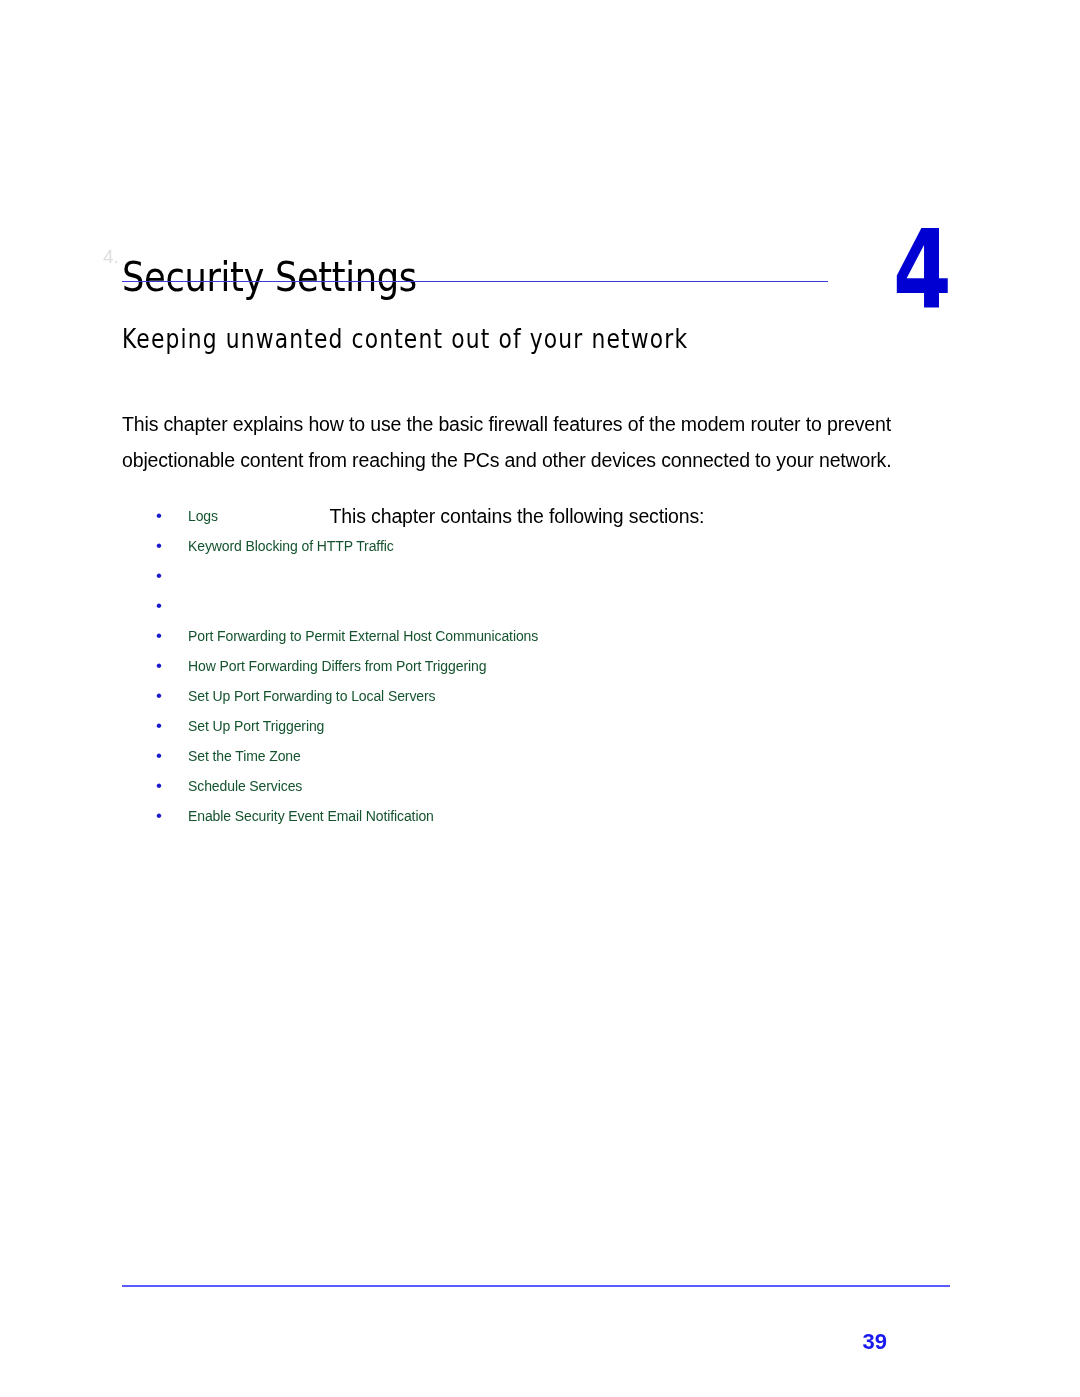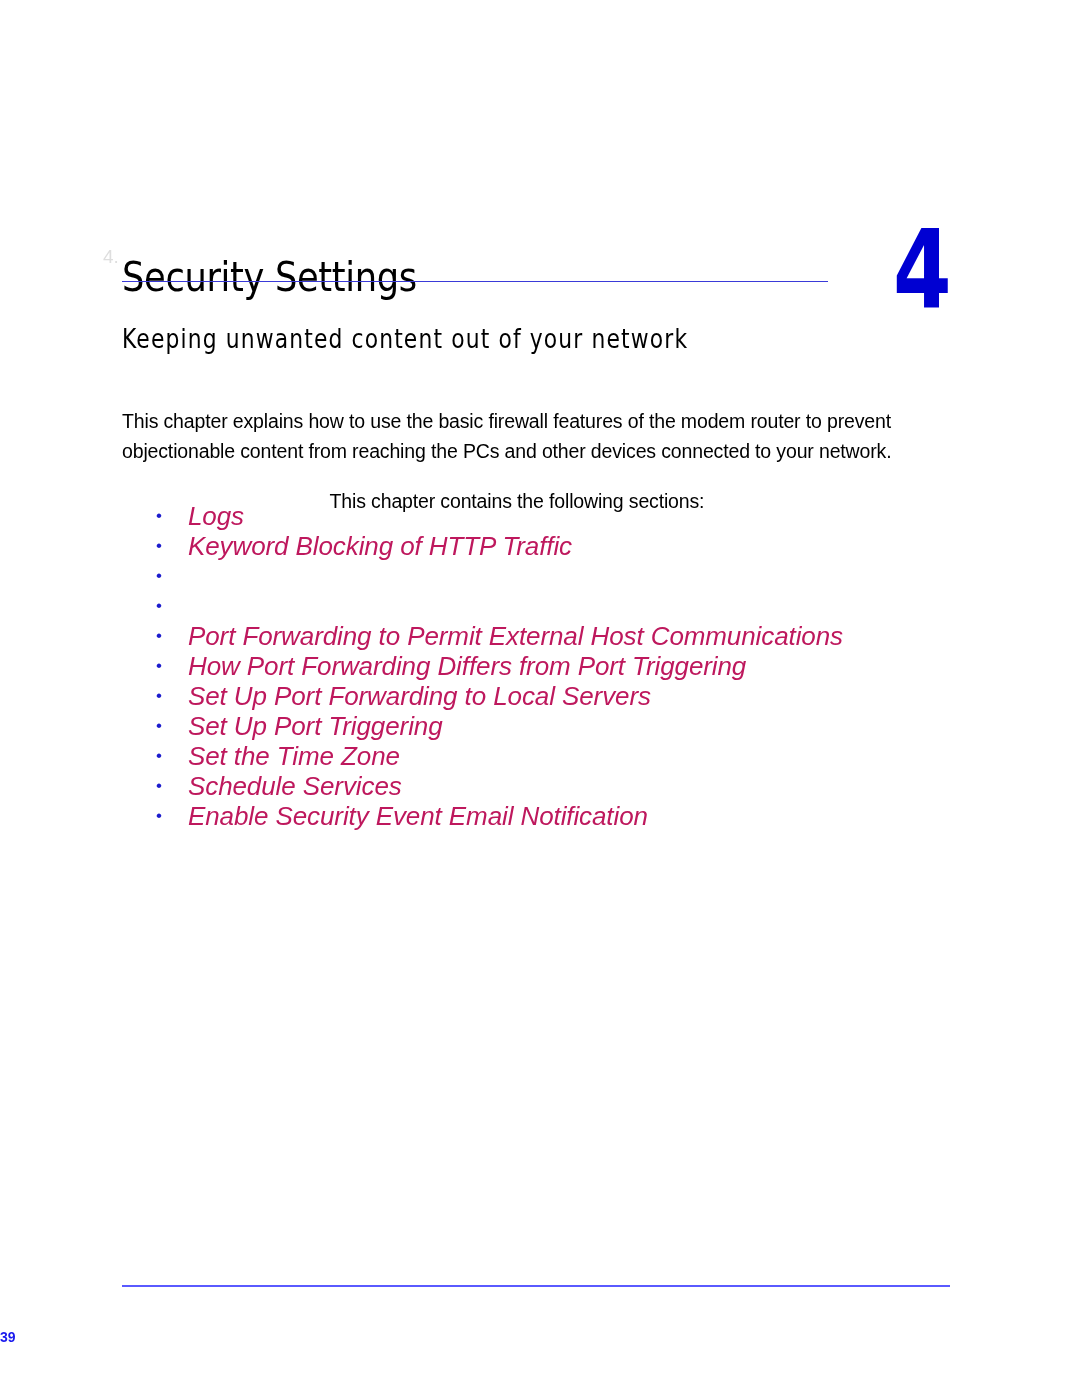--- a/index.html
+++ b/index.html
@@ -96,21 +96,21 @@
     position: absolute;
     left: 122px;
     top: 406px;
     width: 790px;
   }
 
   .intro p {
     margin: 0;
     font-family: "Liberation Sans", sans-serif;
     font-size: 19.5px;
-    line-height: 30px;
+    line-height: 36px;
     color: #000000;
     letter-spacing: -0.15px;
   }
 
   .intro p.second {
     margin-top: 20px;
     text-align: center;
   }
 
   
@@ -138,45 +138,44 @@
     width: 8px;
     line-height: 30px;
     font-family: "Liberation Sans", sans-serif;
     font-size: 17px;
     color: #1c1ccd;
     text-align: left;
   }
 
   .section-list li .link-text {
     font-family: "Liberation Sans", sans-serif;
-    font-style: italic;
-    font-size: 26px;
-    color: #be185d;
+    font-size: 14px;
+    color: #14532d;
     letter-spacing: -0.1px;
     cursor: pointer;
   }
 
   
   .footer-rule {
     position: absolute;
     left: 122px;
     top: 1285px;
     width: 828px;
     height: 0;
     border-top: 2px solid #5a5aff;
   }
 
   .page-number {
     position: absolute;
     left: 0;
     top: 1329px;
     width: 887px;
-    text-align: left;
-    font-family: "Liberation Sans", sans-serif;
-    font-size: 14px;
+    text-align: right;
+    font-family: "Liberation Sans", sans-serif;
+    font-size: 22px;
     font-weight: 700;
     color: #1a1aee;
     letter-spacing: 0px;
   }
 </style>
 </head>
 <body>
 
 <div class="page">
 

